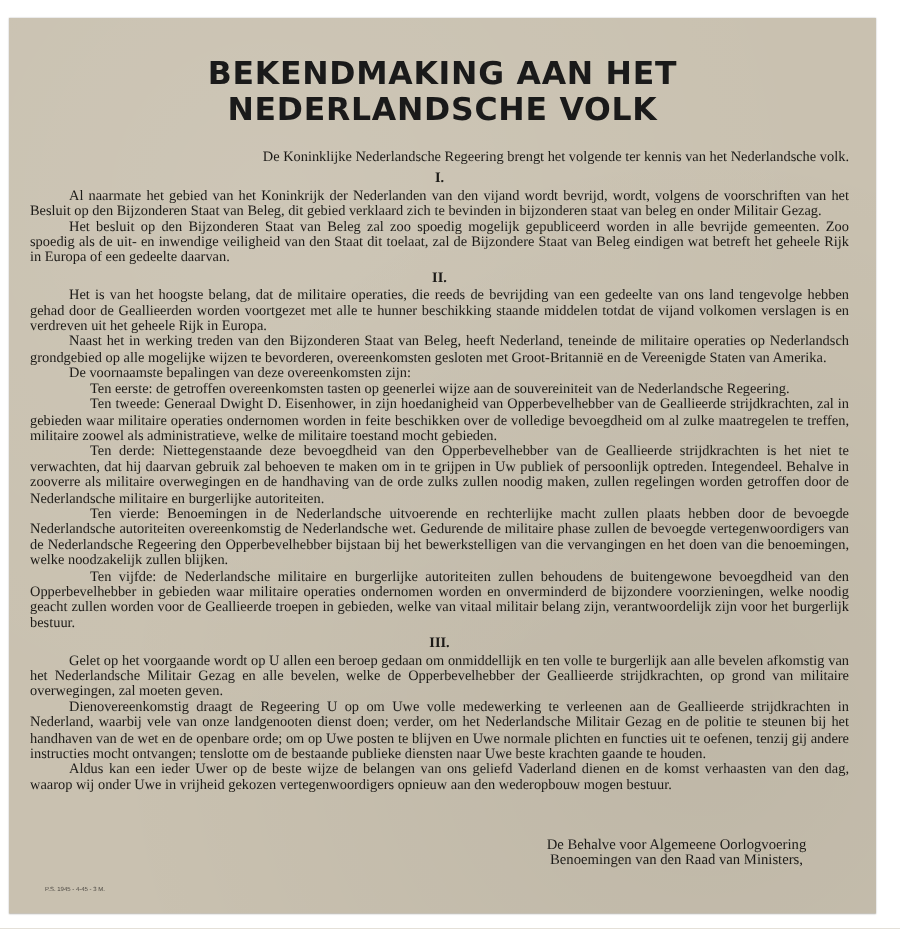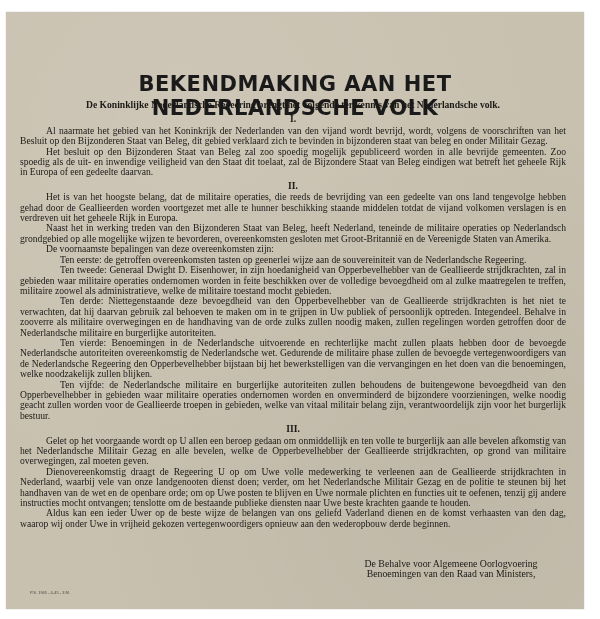--- a/index.html
+++ b/index.html
@@ -9,29 +9,29 @@
   .paper {
     position: absolute; left: 6px; top: 12px; width: 578px; height: 597px;
     background: #c9c1b0;
     background-image: radial-gradient(circle at 30% 20%, rgba(255,255,255,0.08), transparent 60%),
                       radial-gradient(circle at 80% 80%, rgba(0,0,0,0.05), transparent 60%);
     box-shadow: 0 0 1px rgba(0,0,0,0.3);
   }
   .title {
     position: absolute; left: 0; right: 0; top: 25px; text-align: center;
     font-family: "DejaVu Sans", sans-serif; font-weight: bold; font-size: 21px;
-    line-height: 24px; color: #1a1a1a; letter-spacing: 0.5px; margin-top: 35px;
+    line-height: 24px; color: #1a1a1a; letter-spacing: 0.5px;
   }
   .body-text {
     position: absolute; left: 14px; right: 18px; top: 88px;
     font-family: "Liberation Serif", serif; font-size: 9.6px; line-height: 10.4px;
     color: #1c1a17; text-align: justify;
   }
   .body-text p { margin: 0; text-indent: 26px; }
-  .body-text p.intro { text-align: center; text-indent: 0; font-weight: bold; margin-bottom: 4px; }
+  .body-text p.intro { text-align: right; text-indent: 0; font-weight: normal; margin-bottom: 4px; }
   .body-text .sec { text-align: center; text-indent: 0; font-weight: bold; margin: 3px 0 1px; }
   .body-text p.ind2 { text-indent: 40px; }
   .sign {
     position: absolute; left: 330px; top: 547px; width: 230px; text-align: center;
     font-family: "Liberation Serif", serif; font-size: 9.8px; line-height: 10px; color: #1c1a17;
   }
   .sign .name { font-weight: bold; letter-spacing: 0.6px; }
   .printer {
     position: absolute; left: 24px; top: 578px;
     font-family: "Liberation Sans", sans-serif; font-size: 4px; color: #4a4640;
@@ -59,21 +59,21 @@
     <p>De voornaamste bepalingen van deze overeenkomsten zijn:</p>
     <p class="ind2">Ten eerste: de getroffen overeenkomsten tasten op geenerlei wijze aan de souvereiniteit van de Nederlandsche Regeering.</p>
     <p class="ind2">Ten tweede: Generaal Dwight D. Eisenhower, in zijn hoedanigheid van Opperbevelhebber van de Geallieerde strijdkrachten, zal in gebieden waar militaire operaties ondernomen worden in feite beschikken over de volledige bevoegdheid om al zulke maatregelen te treffen, militaire zoowel als administratieve, welke de militaire toestand mocht gebieden.</p>
     <p class="ind2">Ten derde: Niettegenstaande deze bevoegdheid van den Opperbevelhebber van de Geallieerde strijdkrachten is het niet te verwachten, dat hij daarvan gebruik zal behoeven te maken om in te grijpen in Uw publiek of persoonlijk optreden. Integendeel. Behalve in zooverre als militaire overwegingen en de handhaving van de orde zulks zullen noodig maken, zullen regelingen worden getroffen door de Nederlandsche militaire en burgerlijke autoriteiten.</p>
     <p class="ind2">Ten vierde: Benoemingen in de Nederlandsche uitvoerende en rechterlijke macht zullen plaats hebben door de bevoegde Nederlandsche autoriteiten overeenkomstig de Nederlandsche wet. Gedurende de militaire phase zullen de bevoegde vertegenwoordigers van de Nederlandsche Regeering den Opperbevelhebber bijstaan bij het bewerkstelligen van die vervangingen en het doen van die benoemingen, welke noodzakelijk zullen blijken.</p>
     <p class="ind2">Ten vijfde: de Nederlandsche militaire en burgerlijke autoriteiten zullen behoudens de buitengewone bevoegdheid van den Opperbevelhebber in gebieden waar militaire operaties ondernomen worden en onverminderd de bijzondere voorzieningen, welke noodig geacht zullen worden voor de Geallieerde troepen in gebieden, welke van vitaal militair belang zijn, verantwoordelijk zijn voor het burgerlijk bestuur.</p>
 
     <div class="sec">III.</div>
     <p>Gelet op het voorgaande wordt op U allen een beroep gedaan om onmiddellijk en ten volle te burgerlijk aan alle bevelen afkomstig van het Nederlandsche Militair Gezag en alle bevelen, welke de Opperbevelhebber der Geallieerde strijdkrachten, op grond van militaire overwegingen, zal moeten geven.</p>
     <p>Dienovereenkomstig draagt de Regeering U op om Uwe volle medewerking te verleenen aan de Geallieerde strijdkrachten in Nederland, waarbij vele van onze landgenooten dienst doen; verder, om het Nederlandsche Militair Gezag en de politie te steunen bij het handhaven van de wet en de openbare orde; om op Uwe posten te blijven en Uwe normale plichten en functies uit te oefenen, tenzij gij andere instructies mocht ontvangen; tenslotte om de bestaande publieke diensten naar Uwe beste krachten gaande te houden.</p>
-    <p>Aldus kan een ieder Uwer op de beste wijze de belangen van ons geliefd Vaderland dienen en de komst verhaasten van den dag, waarop wij onder Uwe in vrijheid gekozen vertegenwoordigers opnieuw aan den wederopbouw derde beginnen.</p>
+    <p>Aldus kan een ieder Uwer op de beste wijze de belangen van ons geliefd Vaderland dienen en de komst verhaasten van den dag, waarop wij onder Uwe in vrijheid gekozen vertegenwoordigers opnieuw aan den wederopbouw mogen bestuur.</p>
   </div>
 
   <div class="sign">
     <div>De Behalve voor Algemeene Oorlogvoering</div>
     <div>Benoemingen van den Raad van Ministers,</div>
   </div>
 
   <div class="printer">P.S. 1945 - 4-45 - 3 M.</div>
 </div>
 

